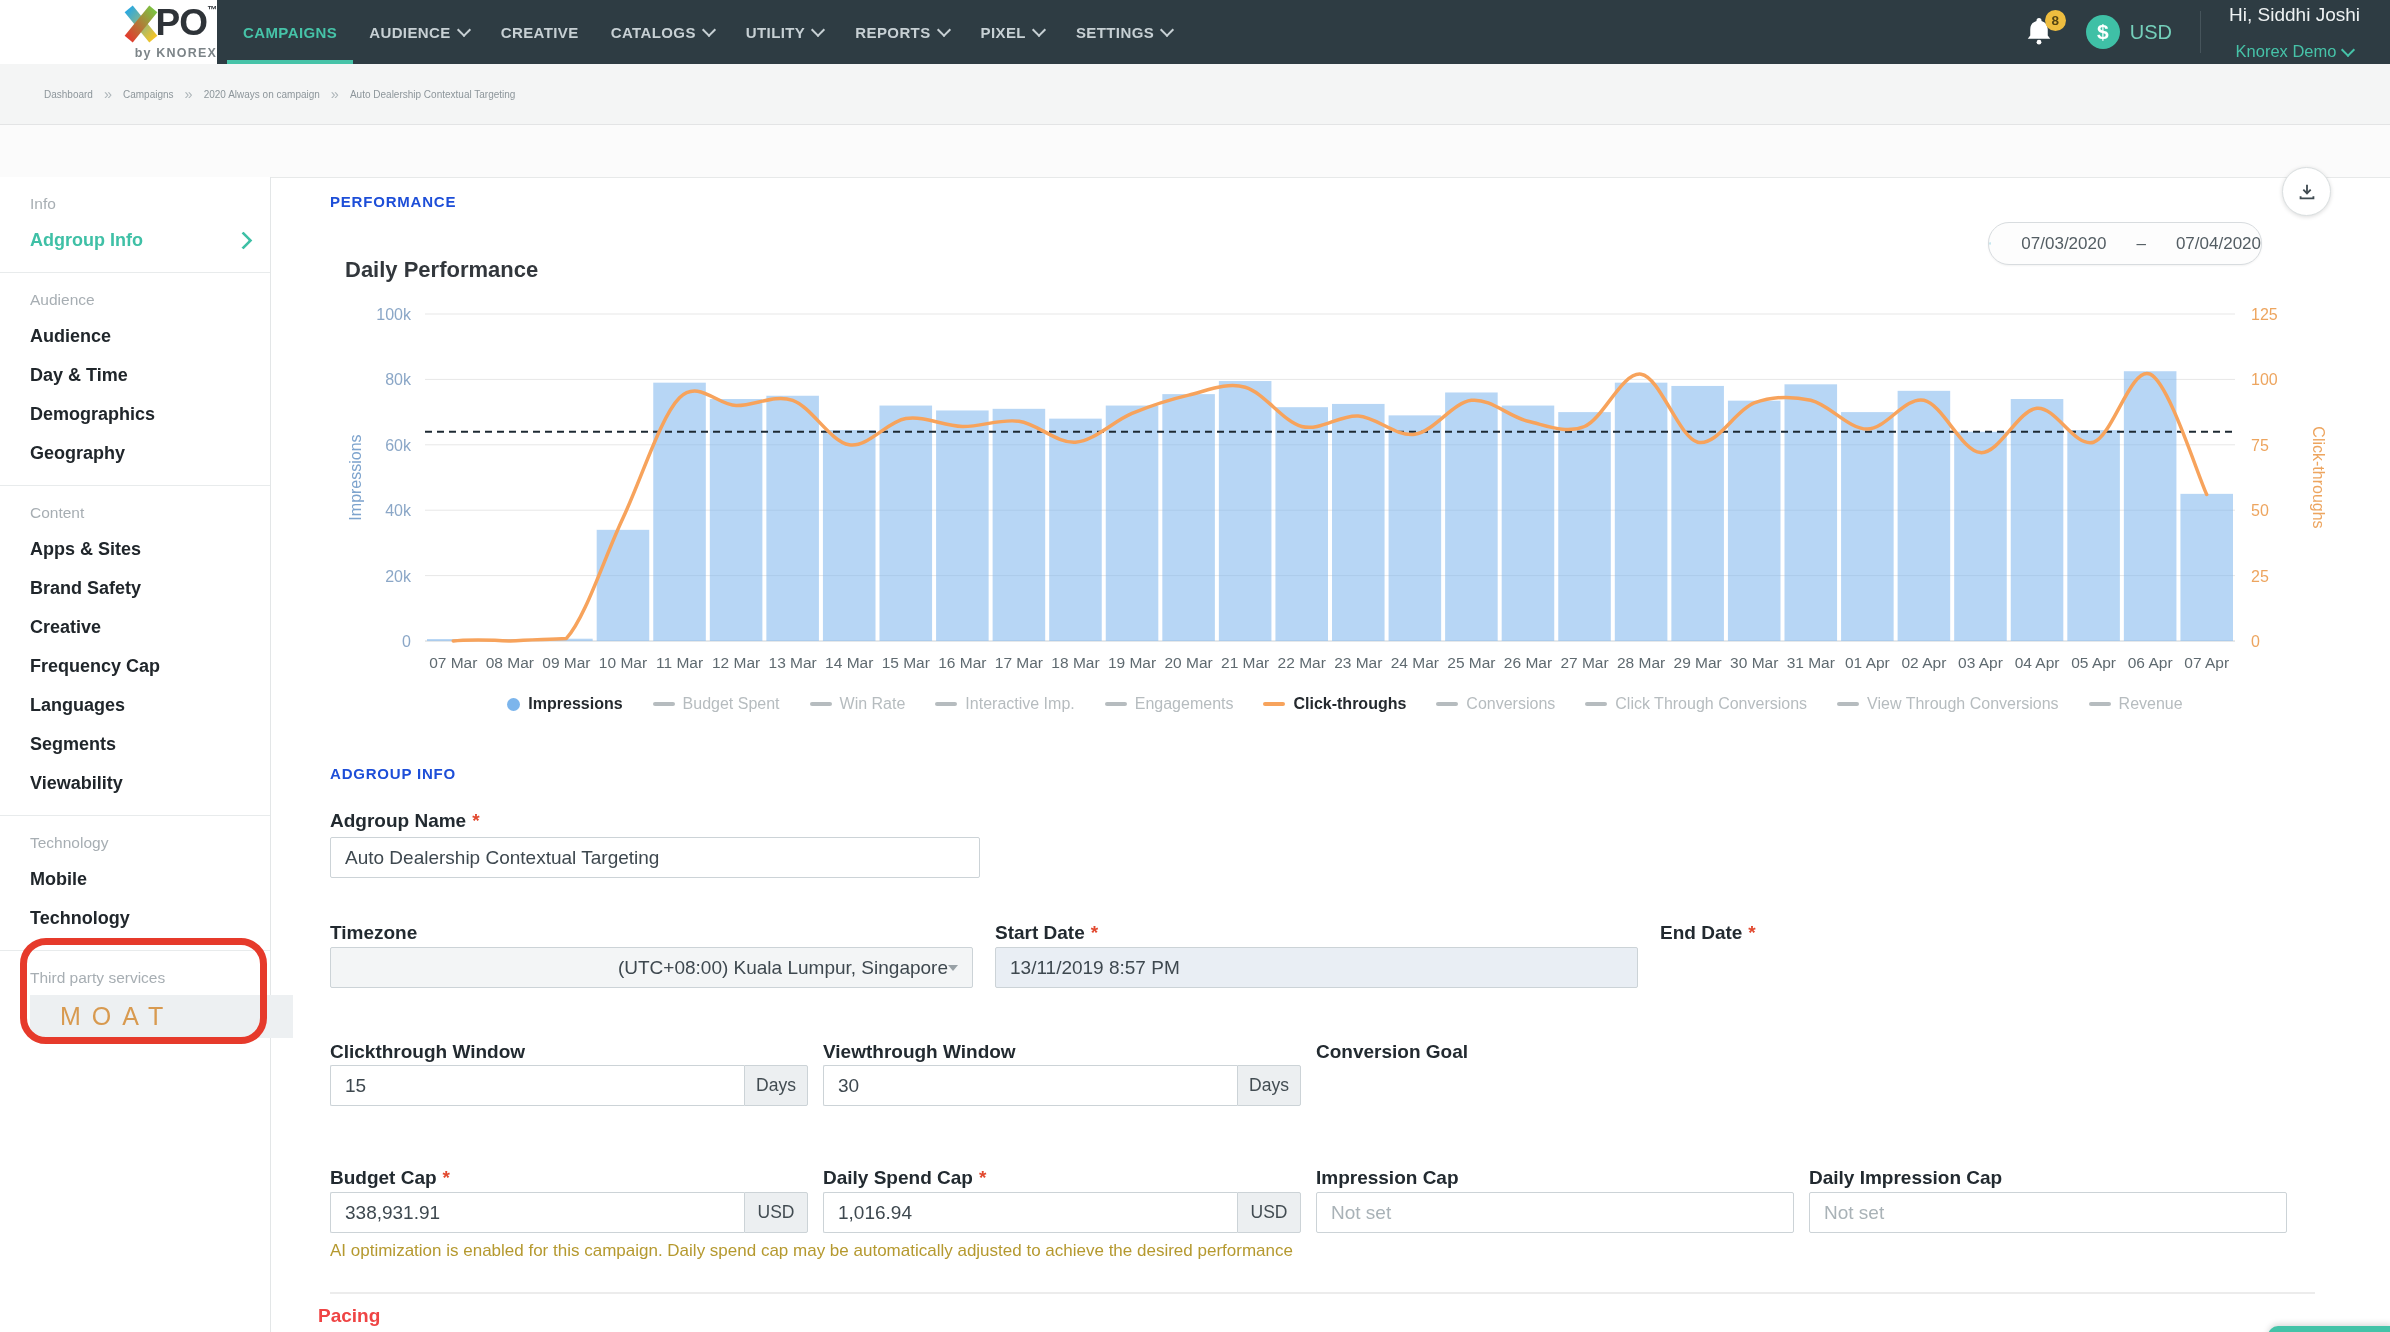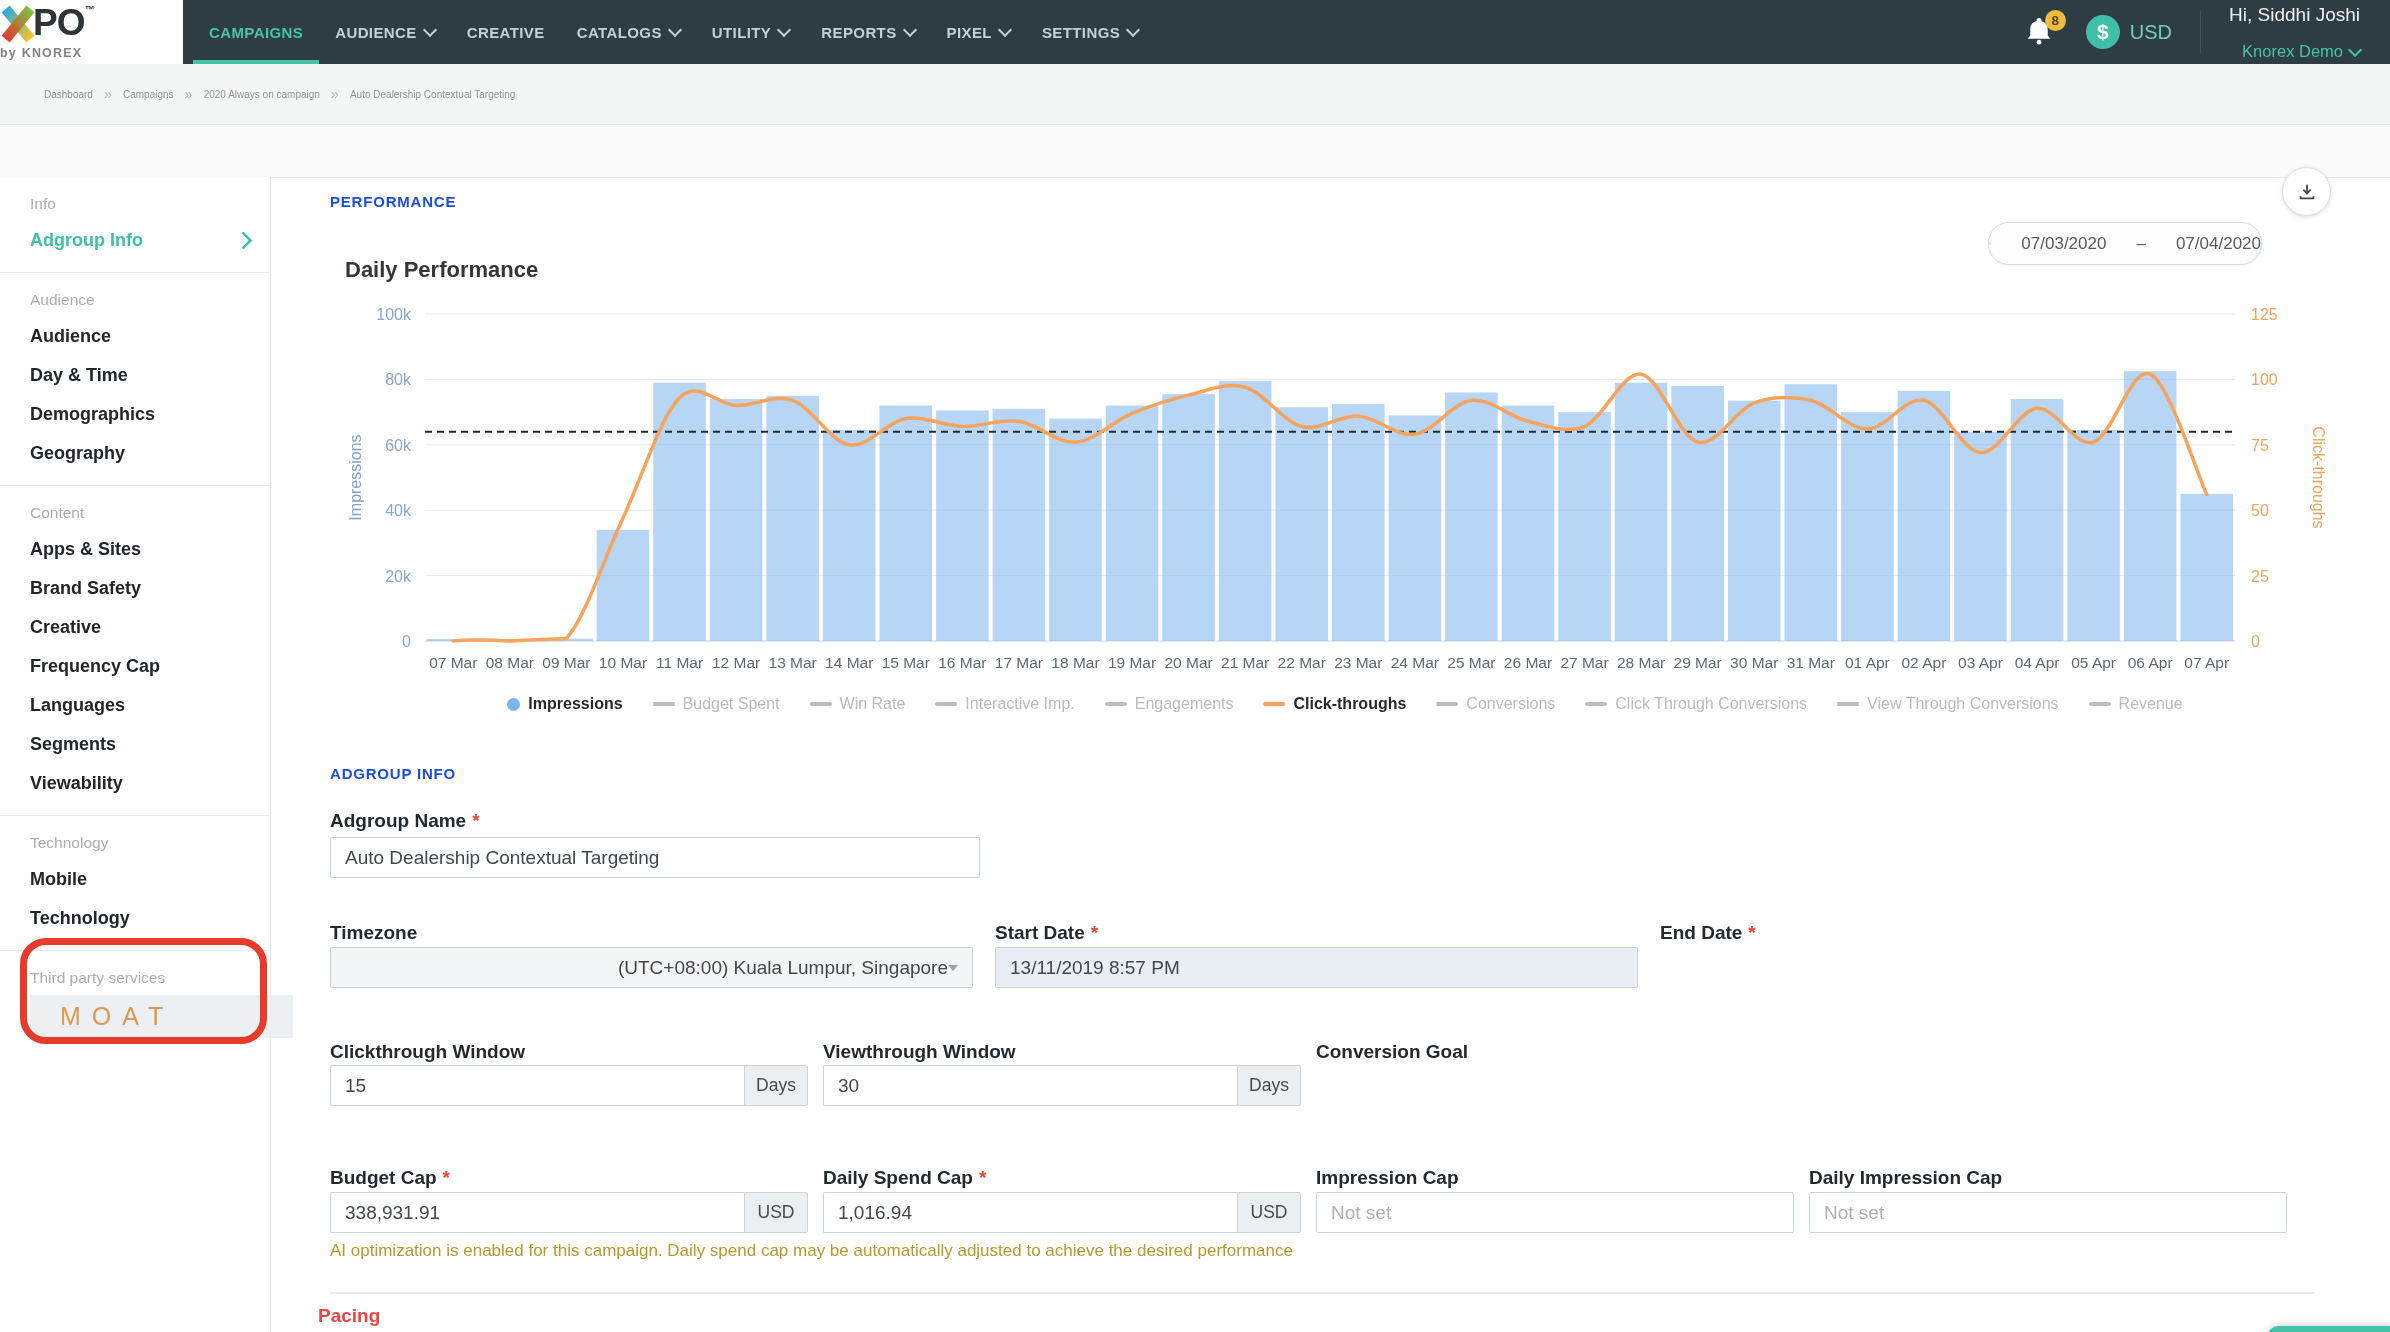--- a/index.html
+++ b/index.html
@@ -1,42 +1,42 @@
 <!DOCTYPE html>
 <html><head>
 <meta charset="utf-8">
 <style>
   html,body{margin:0;padding:0}
   body{width:2390px;height:1332px;position:relative;overflow:hidden;background:#fff;
        font-family:"Liberation Sans",sans-serif;-webkit-font-smoothing:antialiased}
 
   
   .nav{position:absolute;top:0;left:0;right:0;height:64px;background:#2e3c43;display:flex;align-items:stretch;z-index:30}
-  .logo{width:183px;background:#fff;display:flex;flex-direction:column;align-items:flex-start;justify-content:center}
+  .logo{width:217px;background:#fff;display:flex;flex-direction:column;align-items:flex-end;justify-content:center}
   .logo-row{display:flex;align-items:flex-start;line-height:1}
   .logo-po{font-size:37px;font-weight:800;color:#2e3338;letter-spacing:-1px;margin-left:-3px}
   .logo-tm{font-size:10px;color:#2e3338;margin-top:1px;font-weight:700}
   .logo-sub{font-size:12.5px;color:#7c8488;letter-spacing:1.2px;margin-top:2px;font-weight:700}
   .nav-items{display:flex;margin-left:10px}
   .nav-item{position:relative;display:flex;align-items:center;gap:8px;padding:0 16px;color:#c7d0d4;
             font-size:15px;font-weight:700;letter-spacing:.4px;cursor:pointer;white-space:nowrap}
   .nav-item.active{color:#46c3a8}
   .nav-item.active::after{content:"";position:absolute;left:0;bottom:0;height:4px;width:100%;background:#46c3a8}
   .caret{width:8px;height:8px;border-right:2px solid currentColor;border-bottom:2px solid currentColor;
          transform:rotate(45deg);margin-top:-5px}
   .nav-right{margin-left:auto;display:flex;align-items:center;padding-right:30px;gap:28px}
   .bell-wrap{position:relative;width:34px;height:36px}
   .badge{position:absolute;top:-4px;right:-8px;width:21px;height:21px;border-radius:50%;background:#eebd3f;
          color:#554512;font-size:13.5px;font-weight:700;display:flex;align-items:center;justify-content:center}
   .currency{display:flex;align-items:center;gap:10px}
   .cur-circle{width:34px;height:34px;border-radius:50%;background:#3fc0a6;color:#fff;font-weight:700;font-size:21px;
               display:flex;align-items:center;justify-content:center}
   .cur-code{color:#74cfba;font-size:20px;font-weight:500}
   .v-div{width:1px;height:42px;background:#46545b}
-  .user{display:flex;flex-direction:column;align-items:flex-end;gap:16px;cursor:pointer}
+  .user{display:flex;flex-direction:column;align-items:center;gap:16px;cursor:pointer}
   .user-name{color:#eef2f3;font-size:19px}
   .user-account{color:#46c3a8;font-size:16.5px;display:flex;align-items:center;gap:7px}
   .user-account .caret{margin-top:-3px;border-width:2px}
 
   
   .breadcrumb-bar{position:absolute;top:64px;left:0;right:0;height:60px;background:#f4f5f5;border-bottom:1px solid #e3e4e5;
                   display:flex;align-items:center;padding-left:44px;z-index:5}
   .bc-item{font-size:10px;color:#8d969b;cursor:pointer}
   .bc-sep{font-size:14.5px;color:#adb5b9;margin:0 11px}
   .band{position:absolute;top:125px;left:0;right:0;height:52px;background:#fbfbfb;border-bottom:1px solid #e7e9e9;z-index:1}

